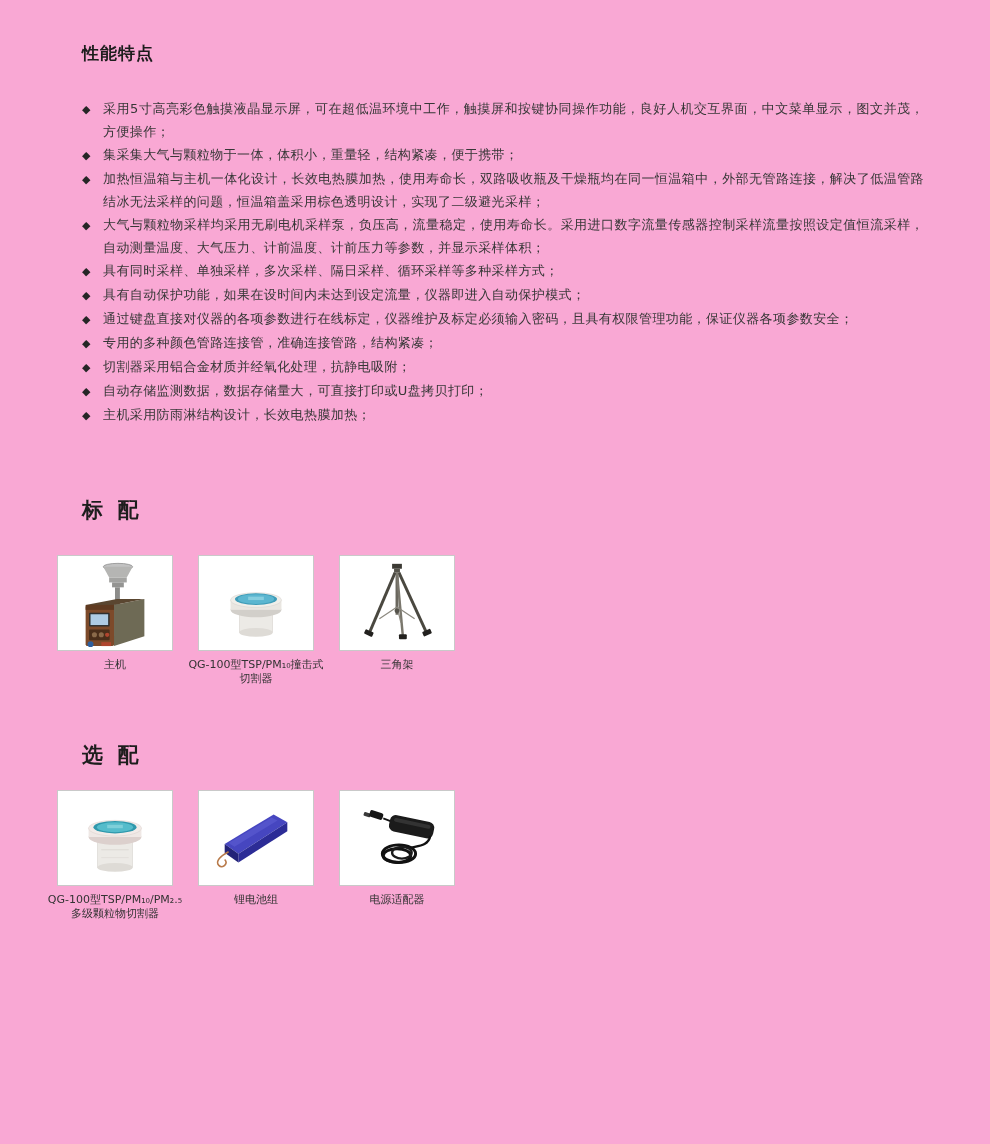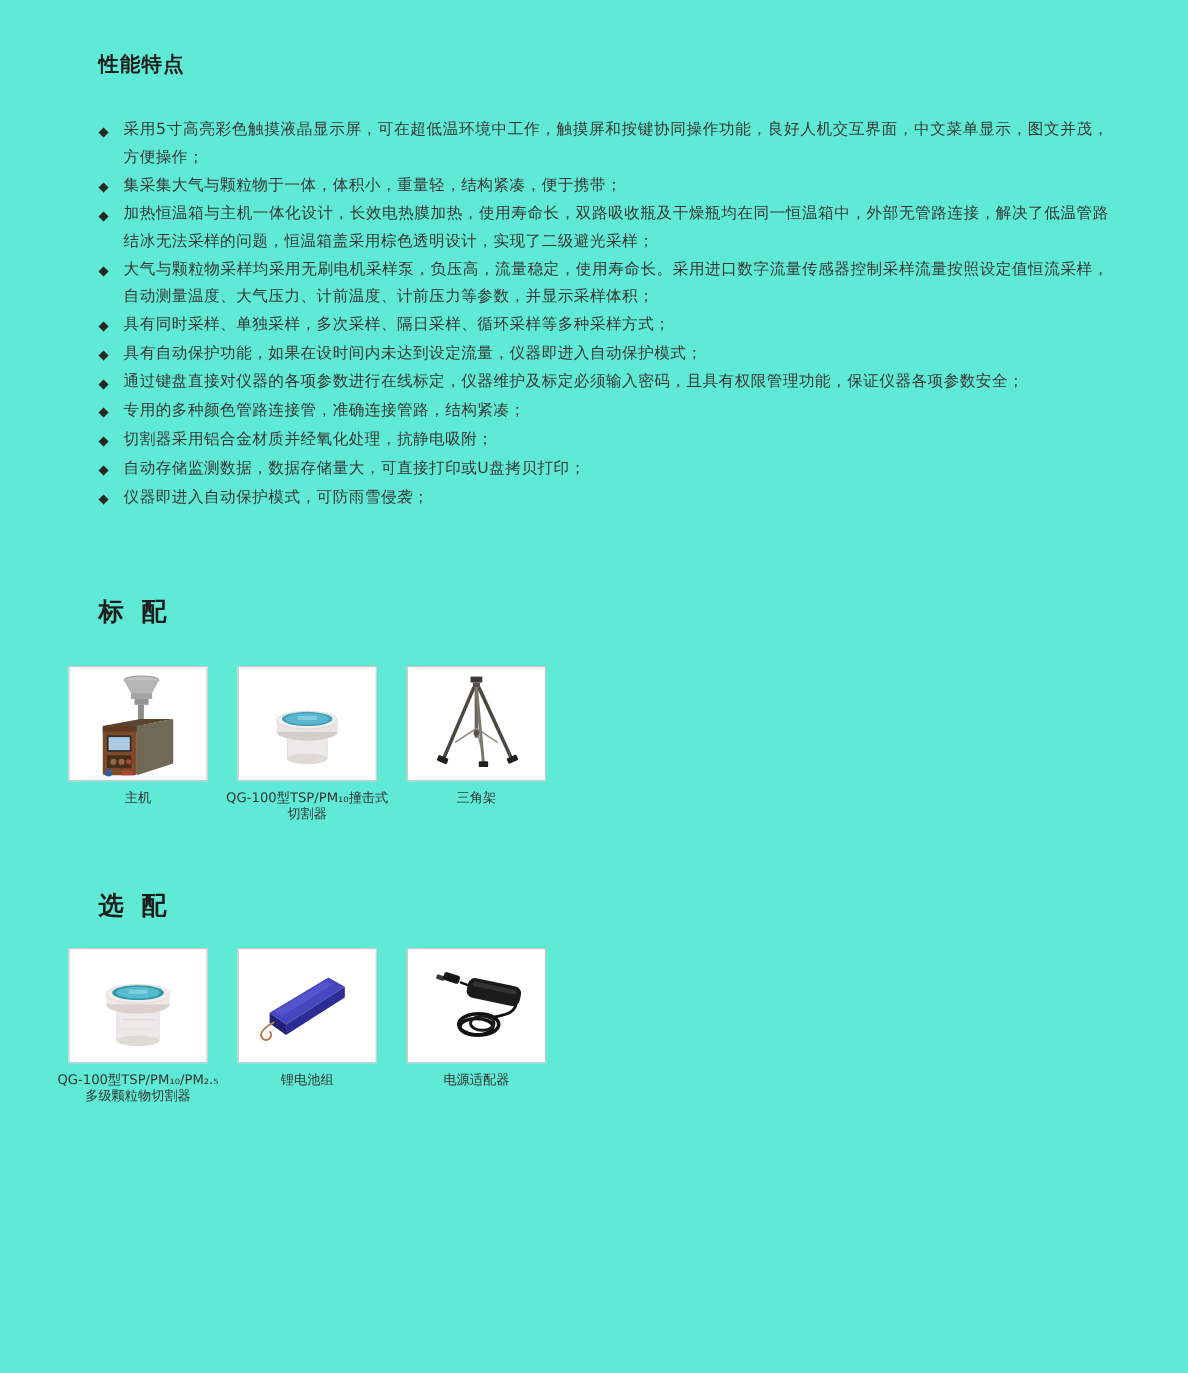--- a/index.html
+++ b/index.html
@@ -1,17 +1,17 @@
 <!DOCTYPE html>
 <html><head>
 <meta charset="utf-8">
 <style>
   html,body{margin:0;padding:0;background:#ffffff;}
   body{width:990px;height:1144px;font-family:"DejaVu Sans","Liberation Sans",sans-serif;}
-  .page{position:relative;width:990px;height:1144px;background:#5eead4;overflow:hidden;}
+  .page{position:relative;width:990px;height:1144px;background:#f9a8d4;overflow:hidden;}
 
   .page-title{position:absolute;left:82px;top:42px;font-size:17px;font-weight:bold;color:#1d1d1d;letter-spacing:1px;}
 
   .features{position:absolute;left:82px;top:97px;width:842px;}
   .feature-item{display:flex;align-items:flex-start;}
   .feature-marker{flex:none;width:21px;font-size:11px;line-height:23px;color:#262626;padding-top:1px;}
   .feature-text{flex:1;font-size:13px;line-height:23px;color:#373737;letter-spacing:0.4px;text-align:justify;}
 
   .section-heading{position:absolute;left:82px;font-size:21px;font-weight:bold;color:#1d1d1d;white-space:pre;margin-top:15px;}
   .std-heading{top:481px;}
@@ -69,21 +69,21 @@
     <div class="feature-item">
       <span class="feature-marker">◆</span>
       <span class="feature-text">切割器采用铝合金材质并经氧化处理，抗静电吸附；</span>
     </div>
     <div class="feature-item">
       <span class="feature-marker">◆</span>
       <span class="feature-text">自动存储监测数据，数据存储量大，可直接打印或U盘拷贝打印；</span>
     </div>
     <div class="feature-item">
       <span class="feature-marker">◆</span>
-      <span class="feature-text">仪器即进入自动保护模式，可防雨雪侵袭；</span>
+      <span class="feature-text">主机采用防雨淋结构设计，长效电热膜加热；</span>
     </div>
   </div>
 
   <div class="section-heading std-heading">标  配</div>
 
   <div class="product-row std-row">
 
     <div class="product-card">
       <div class="product-image-box">
         <svg viewBox="0 0 116 96">

